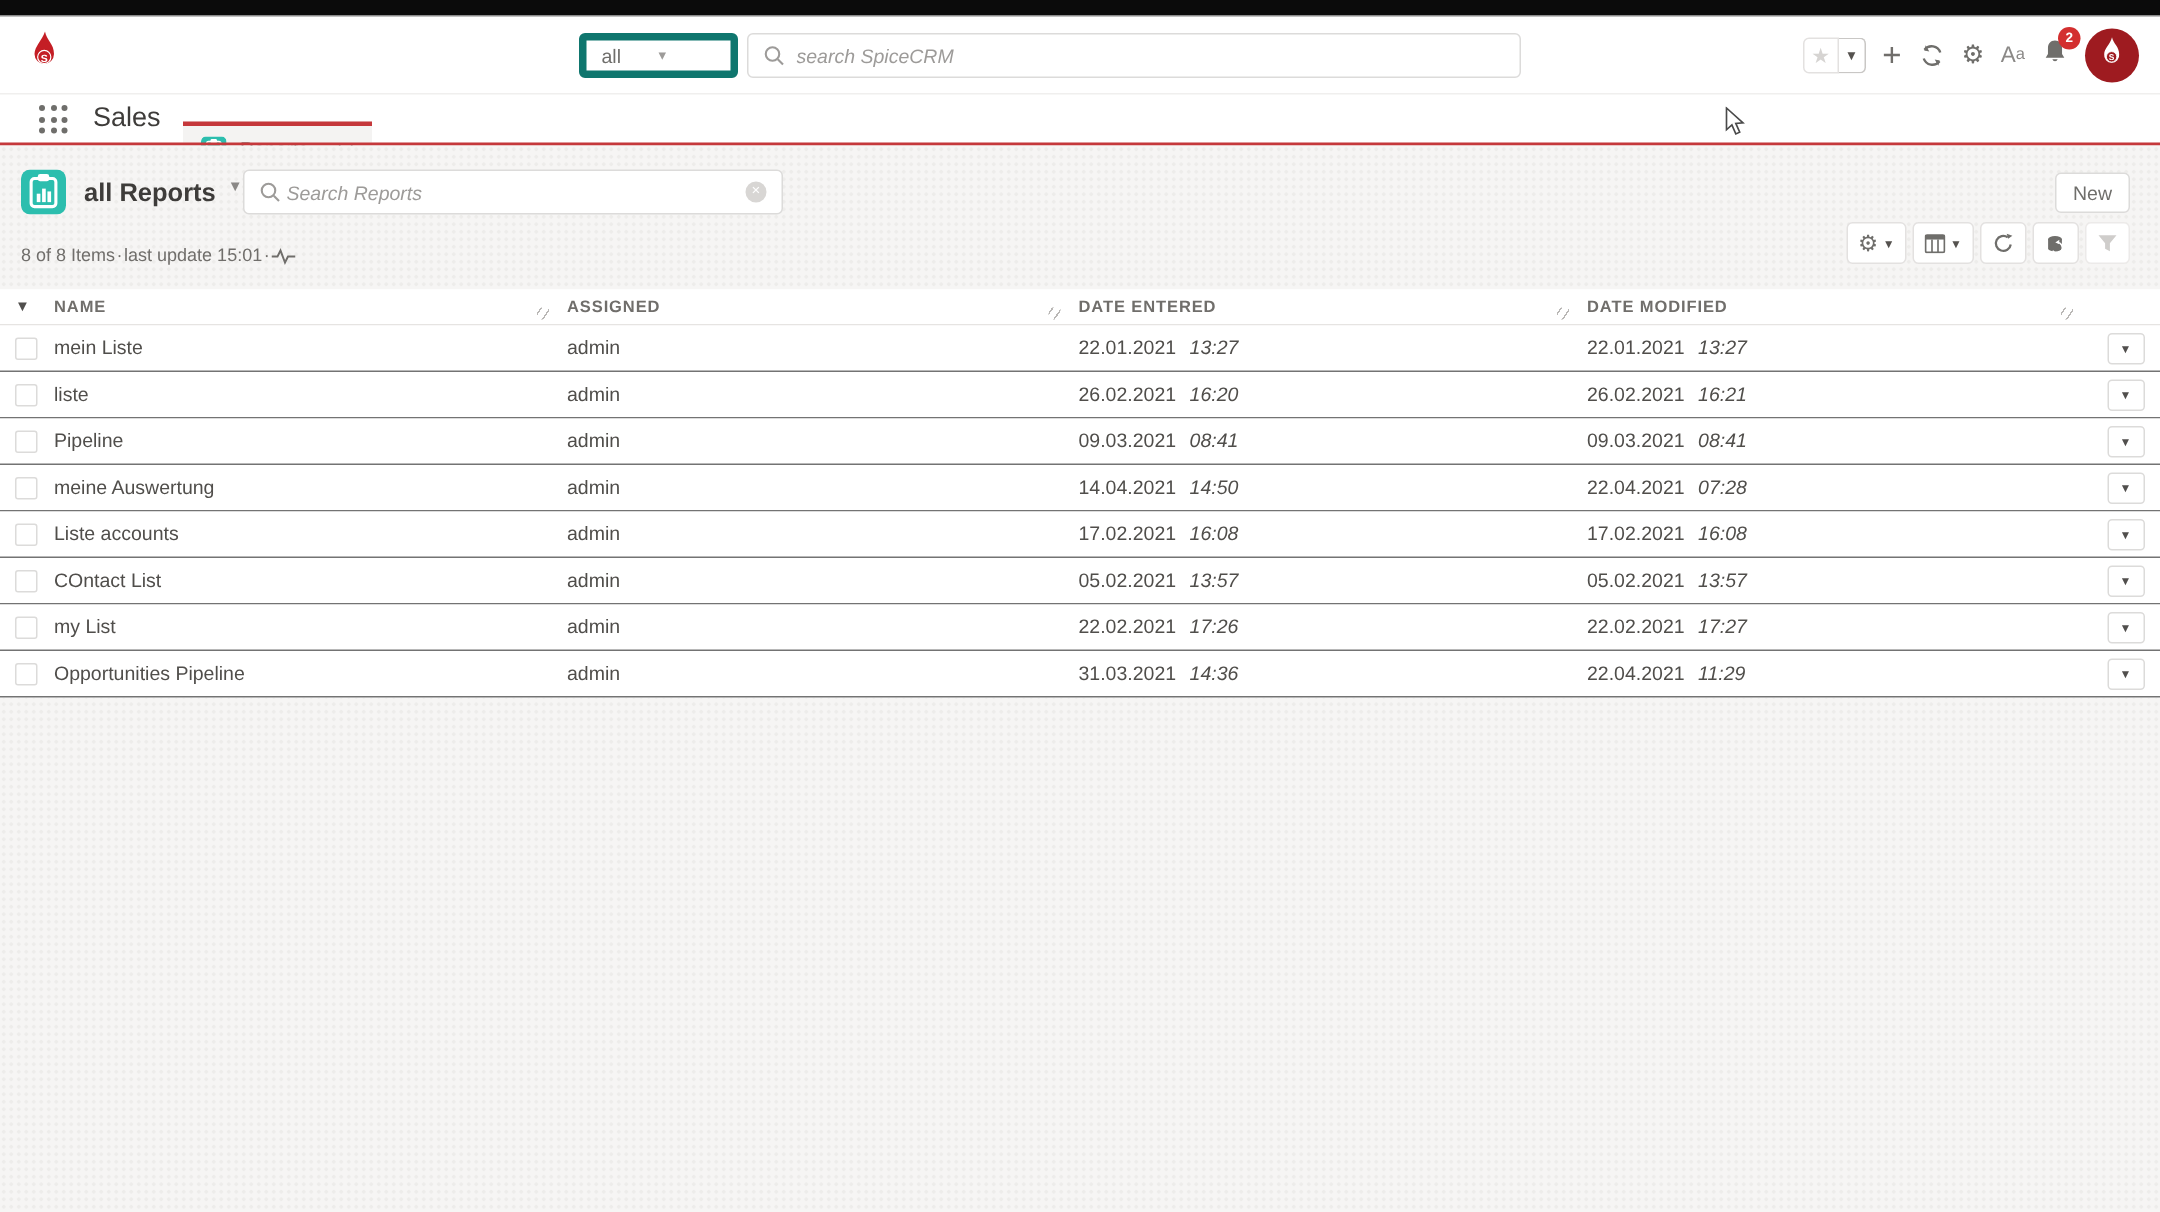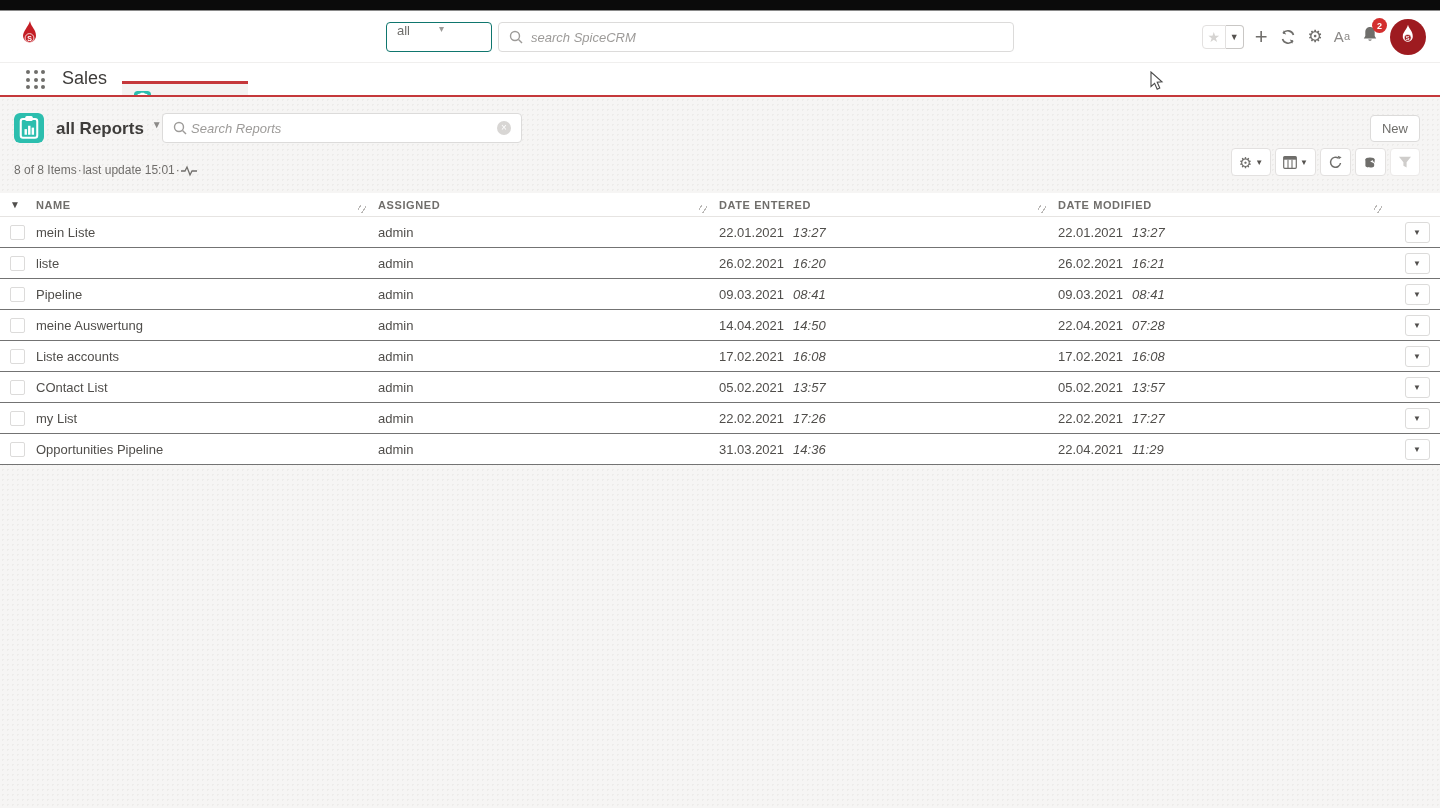--- a/index.html
+++ b/index.html
@@ -6,21 +6,21 @@
   html,body { width:1440px; height:808px; font-family:"Liberation Sans", sans-serif; background:#f6f5f4; overflow:hidden; }
   .screen { position:relative; width:1440px; height:808px; background:#f6f5f4; }
 
   
   .sysbar { position:absolute; left:0; top:0; width:1440px; height:11px; background:#0b0b0b; border-bottom:1px solid #8a8a8a; }
 
   
   .topbar { position:absolute; left:0; top:11px; width:1440px; height:51px; background:#ffffff; }
   .logo { position:absolute; left:20px; top:8px; width:20px; height:34px; }
   .gsearch { position:absolute; left:386px; top:11px; display:flex; align-items:center; }
-  .scope { width:106px; height:30px; border:1px solid #0f766e; border-radius:4px; background:#fff; display:flex; padding:0 10px; color:#6f6e6b; font-size:13px; cursor:pointer; }
+  .scope { width:106px; height:30px; border:5px solid #0f766e; border-radius:4px; background:#fff; display:flex; align-items:center; padding:0 10px; color:#6f6e6b; font-size:13px; cursor:pointer; }
   .scope span { flex:1; }
   .scope .chev { color:#9d9b99; font-size:10px; }
   .searchbox { margin-left:6px; width:516px; height:30px; border:1px solid #dcdbda; border-radius:4px; background:#fff; display:flex; align-items:center; padding:0 10px; }
   .searchbox input { border:none; outline:none; flex:1; font-size:13px; font-style:italic; color:#55524f; font-family:"Liberation Sans", sans-serif; background:transparent; margin-left:8px; }
   .searchbox input::placeholder { color:#9d9b99; opacity:1; }
 
   .top-actions { position:absolute; right:14px; top:0; height:51px; display:flex; align-items:center; gap:11px; }
   .fav-split { display:flex; align-items:stretch; height:24px; }
   .fav-star { width:24px; border:1px solid #e3e1e0; border-radius:4px 0 0 4px; display:flex; align-items:center; justify-content:center; color:#d6d4d2; font-size:14px; background:#fff; }
   .fav-chev { width:18px; border:1px solid #c9c7c5; border-left:none; border-radius:0 4px 4px 0; display:flex; align-items:center; justify-content:center; color:#55524f; font-size:9px; background:#fff; cursor:pointer; }

